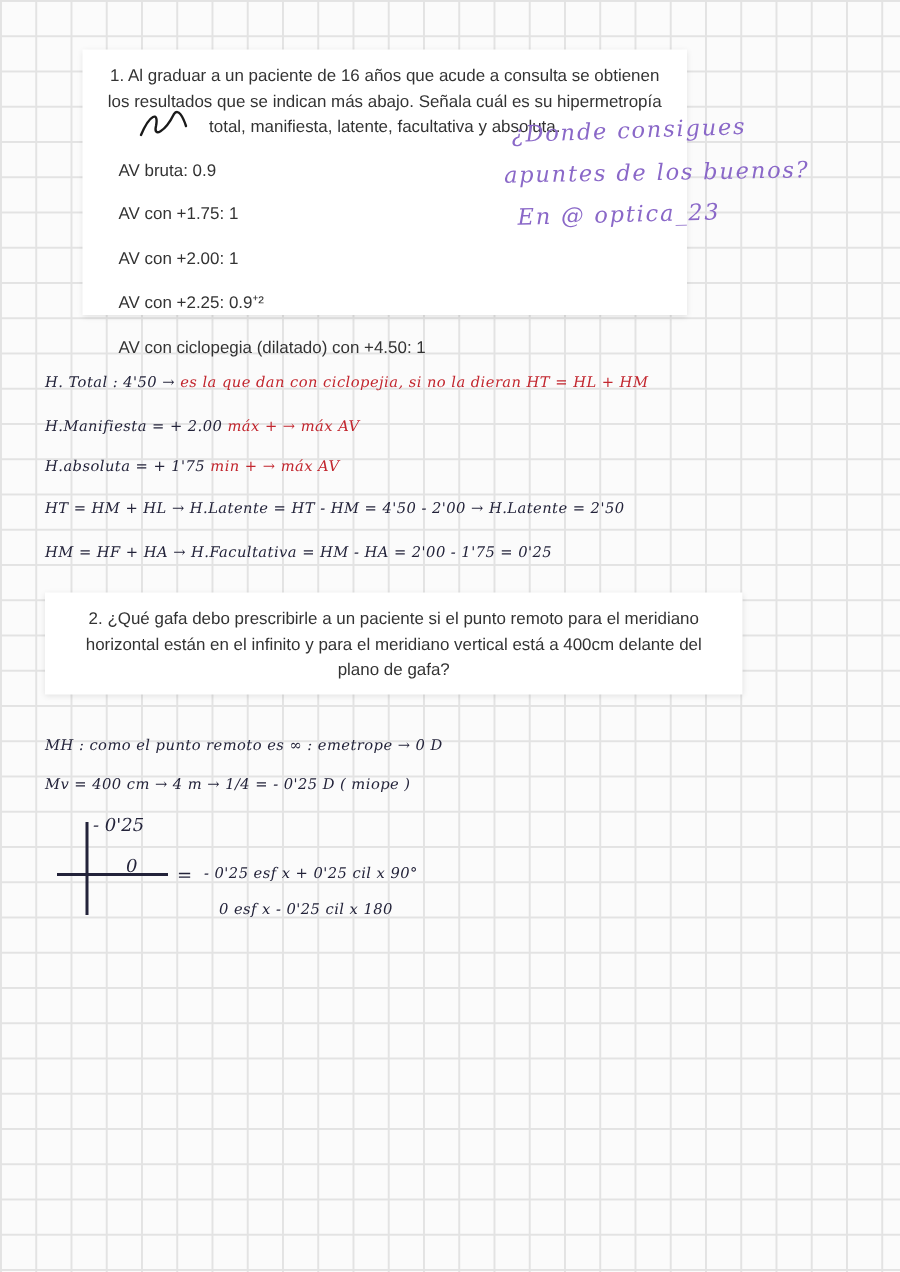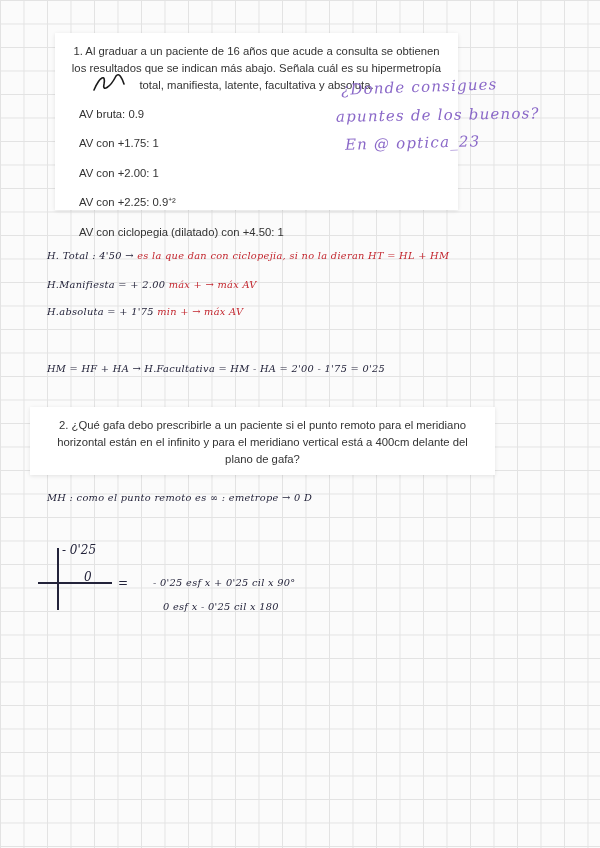--- a/index.html
+++ b/index.html
@@ -27,21 +27,20 @@
   }
   .q-text{margin:0 0 10px 0;text-align:center;}
   .av-line{margin:12px;line-height:1.55;}
   .hw{
     position:absolute;
     font-family:"DejaVu Serif",serif;
     font-style:italic;
     font-size:9.8px;
     letter-spacing:0.3px;
     white-space:nowrap;
-    margin-left:17px;
   }
   .ink-dark{color:#23233a;}
   .ink-red{color:#c2262e;}
   .promo-line{
     position:absolute;
     font-family:"DejaVu Serif",serif;
     font-style:italic;
     font-size:15px;
     letter-spacing:1.2px;
     color:#8a68c8;
@@ -85,27 +84,29 @@
     <span class="ink-red">es la que dan con ciclopejia, si no la dieran   HT = HL + HM</span>
   </div>
   <div class="hw" style="left:30px;top:279px;">
     <span class="ink-dark">H.Manifiesta = + 2.00</span>
     <span class="ink-red">máx + → máx AV</span>
   </div>
   <div class="hw" style="left:30px;top:306px;">
     <span class="ink-dark">H.absoluta = + 1'75</span>
     <span class="ink-red">min + → máx AV</span>
   </div>
+  <div class="hw ink-dark" style="left:30px;top:334px;">HT = HM + HL  →  H.Latente = HT - HM  =  4'50 - 2'00  →  H.Latente = 2'50</div>
   <div class="hw ink-dark" style="left:30px;top:363px;">HM = HF + HA  →  H.Facultativa = HM - HA  =  2'00 - 1'75 = 0'25</div>
 
-  <div class="paper-box" style="left:30px;top:407px;width:465px;height:68px;">
+  <div class="paper-box" style="left:30px;top:395px;width:465px;height:68px;">
     <p class="q-text" style="margin:0;">2. ¿Qué gafa debo prescribirle a un paciente si el punto remoto para el meridiano horizontal están en el infinito y para el meridiano vertical está a 400cm delante del plano de gafa?</p>
   </div>
 
   <div class="hw ink-dark" style="left:30px;top:492px;text-align:center;">MH : como el punto remoto es  ∞  : emetrope → 0 D</div>
+  <div class="hw ink-dark" style="left:30px;top:518px;">Mv = 400 cm → 4 m → 1/4 = - 0'25 D ( miope )</div>
 
   <div class="cross-line" style="left:57px;top:548px;width:1.5px;height:62px;"></div>
   <div class="cross-line" style="left:38px;top:582px;width:74px;height:1.5px;"></div>
   <div class="cross-label" style="left:62px;top:543px;">- 0'25</div>
   <div class="cross-label" style="left:84px;top:570px;">0</div>
   <div class="cross-label" style="left:118px;top:576px;">=</div>
 
   <div class="hw ink-dark" style="left:136px;top:577px;text-align:center;">- 0'25 esf  x  + 0'25 cil x 90°</div>
   <div class="hw ink-dark" style="left:146px;top:601px;">0 esf   x   - 0'25 cil x 180</div>
 

